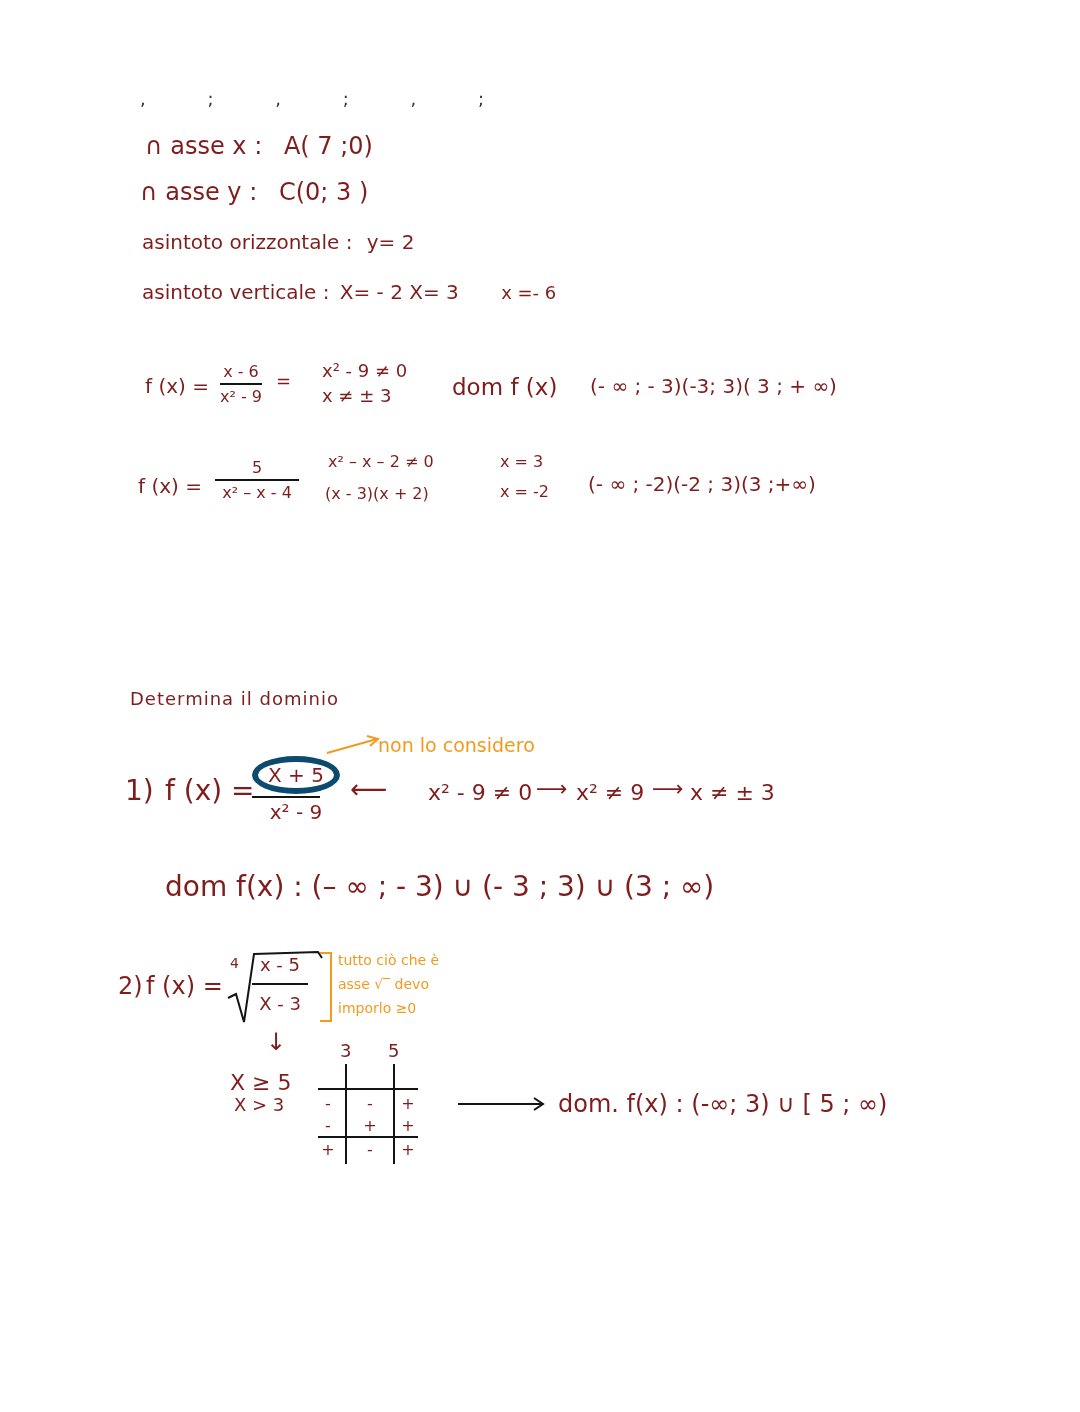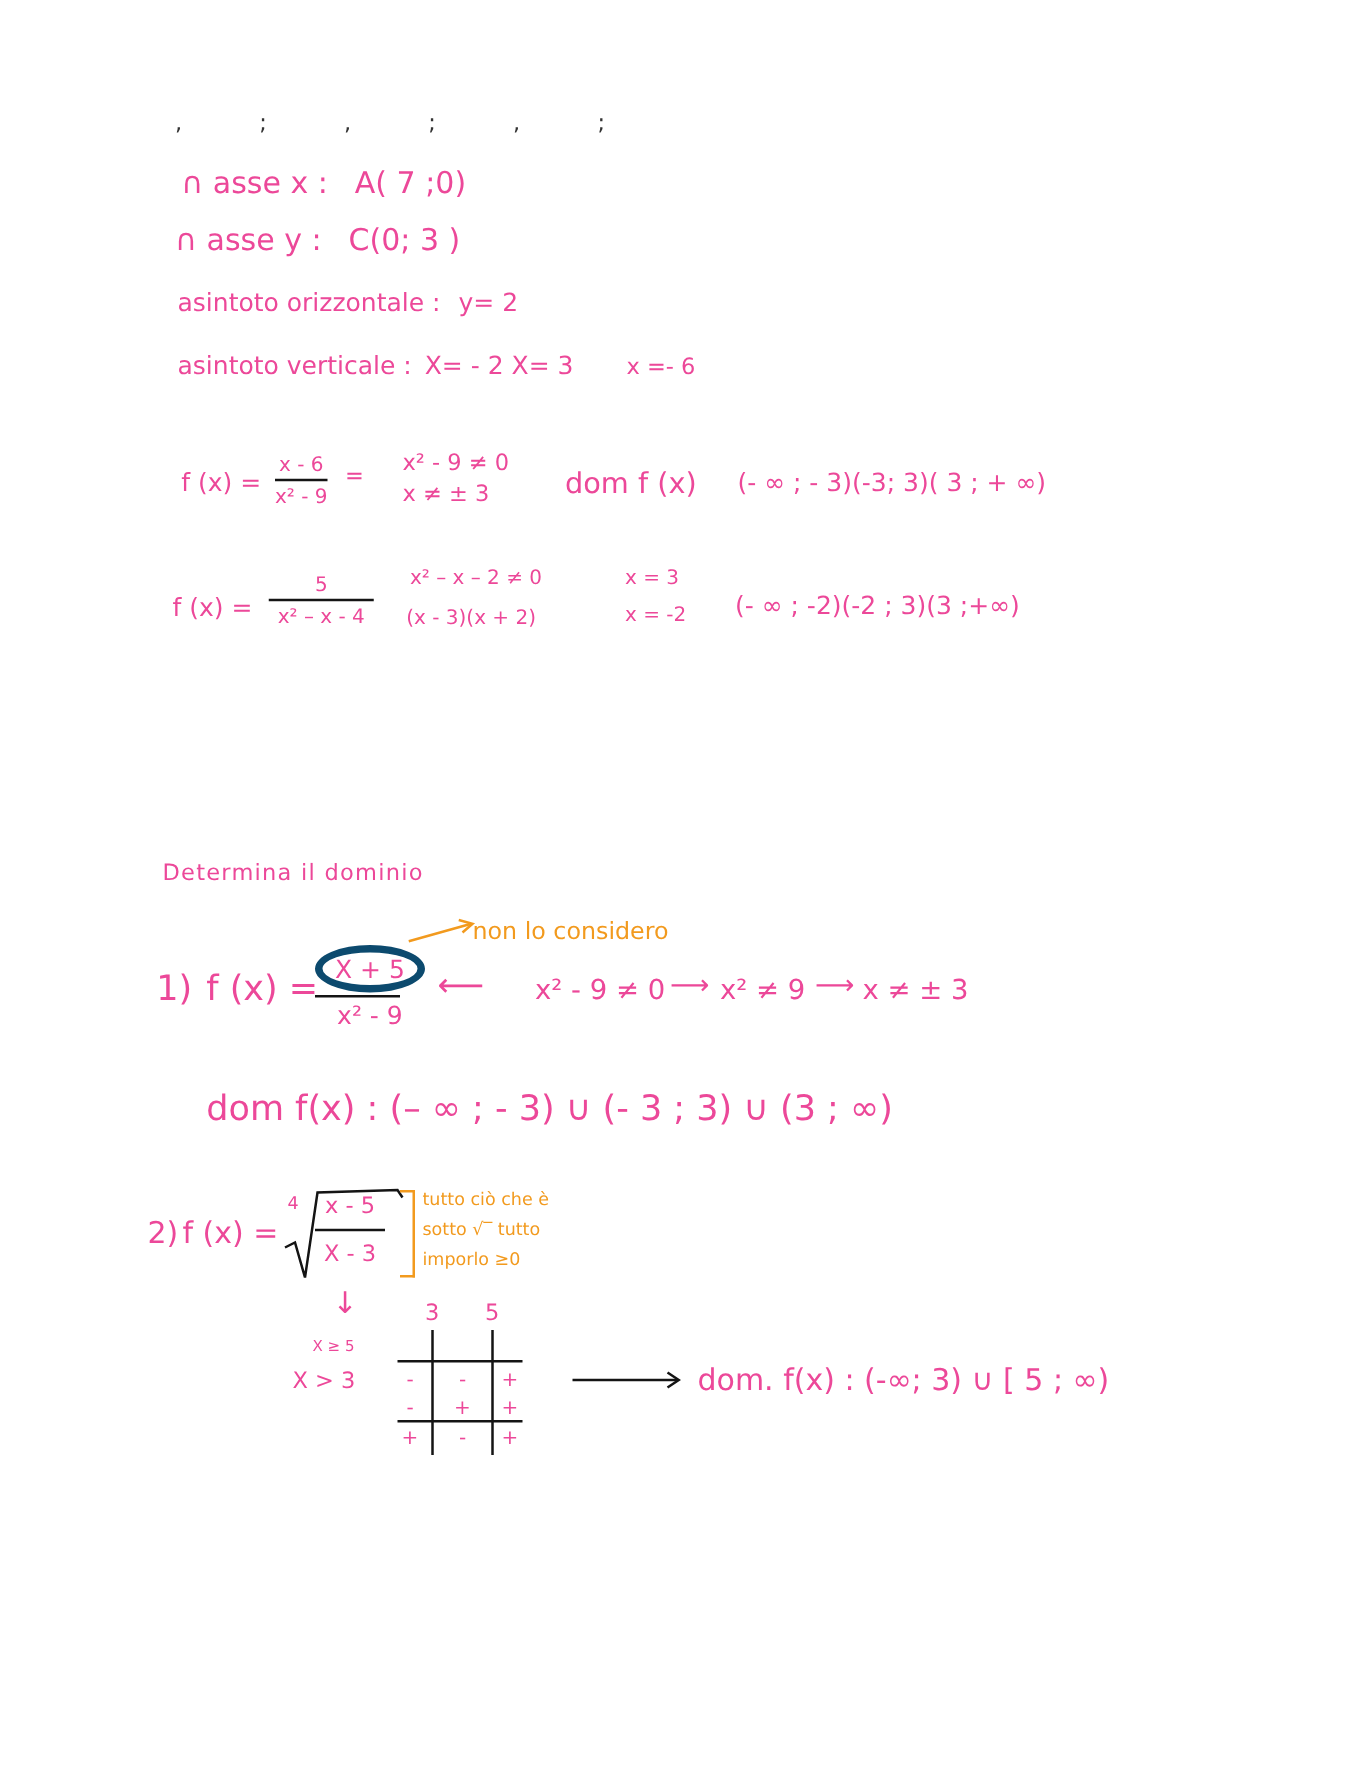--- a/index.html
+++ b/index.html
@@ -1,19 +1,19 @@
 <!DOCTYPE html>
 <html><head>
 <meta charset="utf-8">
 <style>
   html, body { margin: 0; padding: 0; background: #ffffff; }
   body { width: 1080px; height: 1412px; position: relative; overflow: hidden;
          font-family: "DejaVu Sans", sans-serif; color: #111; }
   .abs { position: absolute; white-space: nowrap; }
-  .hw { font-family: "DejaVu Sans", sans-serif; color: #ec4899; }
+  .hw { font-family: "DejaVu Sans", sans-serif; color: #7f1d1d; }
   .orange { color: #f29a1e; }
   .frac { position: absolute; display: inline-flex; flex-direction: column; align-items: center; }
   .frac .num, .frac .den { white-space: nowrap; }
   .frac .bar { height: 2px; background: #141414; align-self: stretch; margin: 2px 0; }
   .cutline { color: #333; letter-spacing: 28px; font-size: 18px; }
   .sign-table { position: absolute; }
   .sign-table .vline { position: absolute; width: 2px; background: #141414; }
   .sign-table .hline { position: absolute; height: 2px; background: #141414; }
   .sign-table .cell { position: absolute; font-size: 16px; width: 20px; text-align: center; }
 </style>
@@ -100,26 +100,26 @@
   </svg>
 </div>
 <div class="frac hw" style="left:252px; top:954px; font-size:18px;">
   <span class="num">x - 5</span>
   <span class="bar" style="width:56px; margin:8px 0;"></span>
   <span class="den">X - 3</span>
 </div>
 <div class="abs" style="left:320px; top:952px; width:10px; height:66px; border:2px solid #f29a1e; border-left:none;"></div>
 <div class="abs orange" style="left:338px; top:948px; font-size:14px; line-height:24px;">
   <div>tutto ciò che è</div>
-  <div>sotto √‾ tutto</div>
+  <div>asse √‾ devo</div>
   <div>imporlo  ≥0</div>
 </div>
 
 <div class="abs hw" style="left:266px; top:1028px; font-size:24px;">↓</div>
-<div class="abs hw" style="left:250px; top:1070px; font-size:12px;">X ≥ 5</div>
+<div class="abs hw" style="left:230px; top:1070px; font-size:22px;">X ≥ 5</div>
 <div class="abs hw" style="left:234px; top:1094px; font-size:18px;">X &gt; 3</div>
 
 <div class="sign-table" style="left:318px; top:1040px; width:110px; height:125px;">
   <div class="abs hw" style="left:22px; top:0; font-size:18px;">3</div>
   <div class="abs hw" style="left:70px; top:0; font-size:18px;">5</div>
   <div class="vline" style="left:27px; top:24px; height:100px;"></div>
   <div class="vline" style="left:75px; top:24px; height:100px;"></div>
   <div class="hline" style="left:0; top:48px; width:100px;"></div>
   <div class="hline" style="left:0; top:96px; width:100px;"></div>
 

